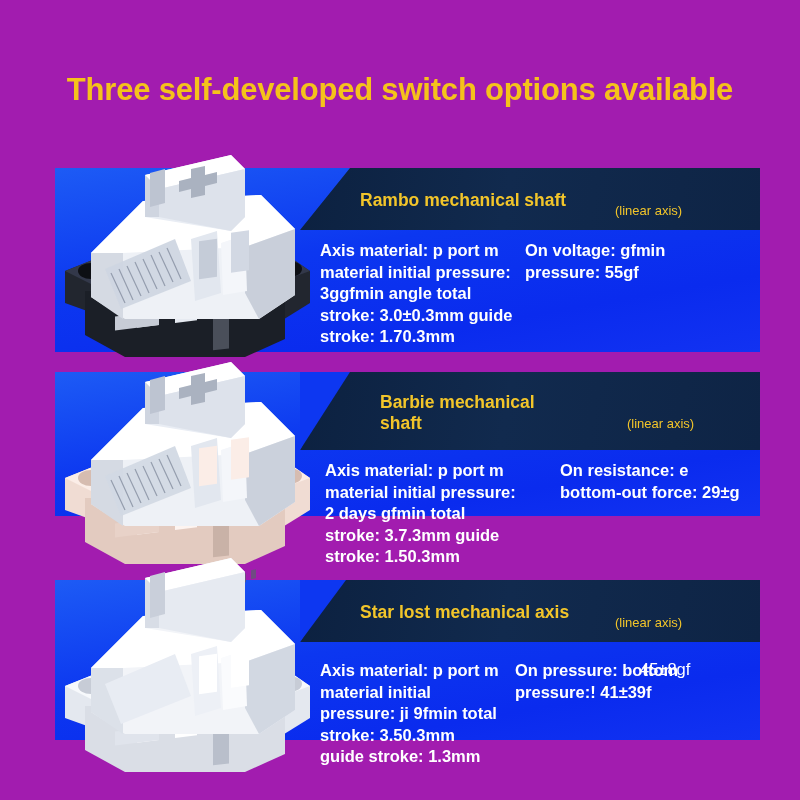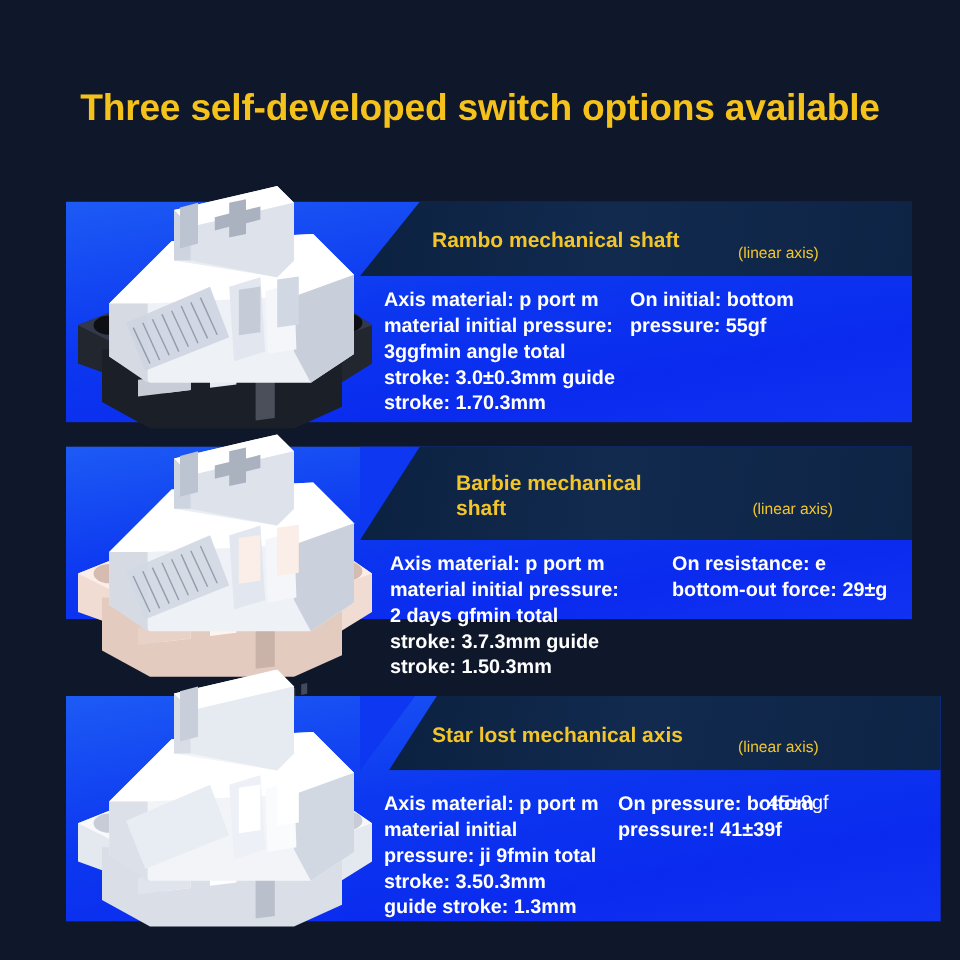--- a/index.html
+++ b/index.html
@@ -11,21 +11,21 @@
     width: 800px;
     height: 800px;
     overflow: hidden;
     font-family: "Liberation Sans", sans-serif;
     position: relative;
   }
 
   #page {
     position: absolute;
     inset: 0;
-    background: #0f172a;
+    background: #a21caf;
   }
 
   
   .title {
     position: absolute;
     left: 0;
     right: 0;
     top: 72px;
     text-align: center;
     color: #F5C21B;
@@ -168,21 +168,21 @@
     </div>
 
     <div class="hdr-name" style="left:305px; top:22px; text-align:right;">Rambo mechanical shaft</div>
     <div class="hdr-sub" style="left:528px; top:35px;">(linear axis)</div>
 
     <div class="spec-col" style="left:265px; top:72px;">Axis material: p port m
 material initial pressure:
 3ggfmin angle total
 stroke: 3.0±0.3mm guide
 stroke: 1.70.3mm</div>
-    <div class="spec-col right" style="left:470px; top:72px;">On initial: bottom
+    <div class="spec-col right" style="left:470px; top:72px;">On voltage: gfmin
       pressure: 55gf</div>
   </div>
 
   <div class="card" style="top:372px; height:144px;">
     <div class="card-body"></div>
     <div class="card-header" style="width:460px; height:78px; clip-path: polygon(40px 0, 100% 0, 100% 100%, 0 100%);"></div>
 
     <svg width="80" height="78" style="position:absolute;left:245px;top:0;">
       <polygon points="0,0 50,0 0,78" fill="#0D37F1"></polygon>
     </svg>
@@ -241,21 +241,21 @@
 
     <div class="spec-col" style="left:270px; top:88px;">Axis material: p port m
 material initial pressure:
 2 days gfmin total
 stroke: 3.7.3mm guide
 stroke: 1.50.3mm</div>
     <div class="spec-col right" style="left:505px; top:88px;">On resistance: e
 bottom-out force: 29±g</div>
   </div>
 
-  <div class="card" style="top:580px; height:188px;padding-left:24px;">
+  <div class="card" style="top:580px; height:160px;">
     <div class="card-body"></div>
     <div class="card-header" style="width:460px; height:62px; clip-path: polygon(40px 0, 100% 0, 100% 100%, 0 100%);"></div>
     <svg width="80" height="62" style="position:absolute;left:245px;top:0;">
       <polygon points="0,0 46,0 0,62" fill="#0D37F1"></polygon>
     </svg>
 
     <div class="switch-wrap">
       <svg width="300" height="230" viewBox="0 0 300 230" style="position:absolute;left:-10px;top:-22px;">
 
         <g>

